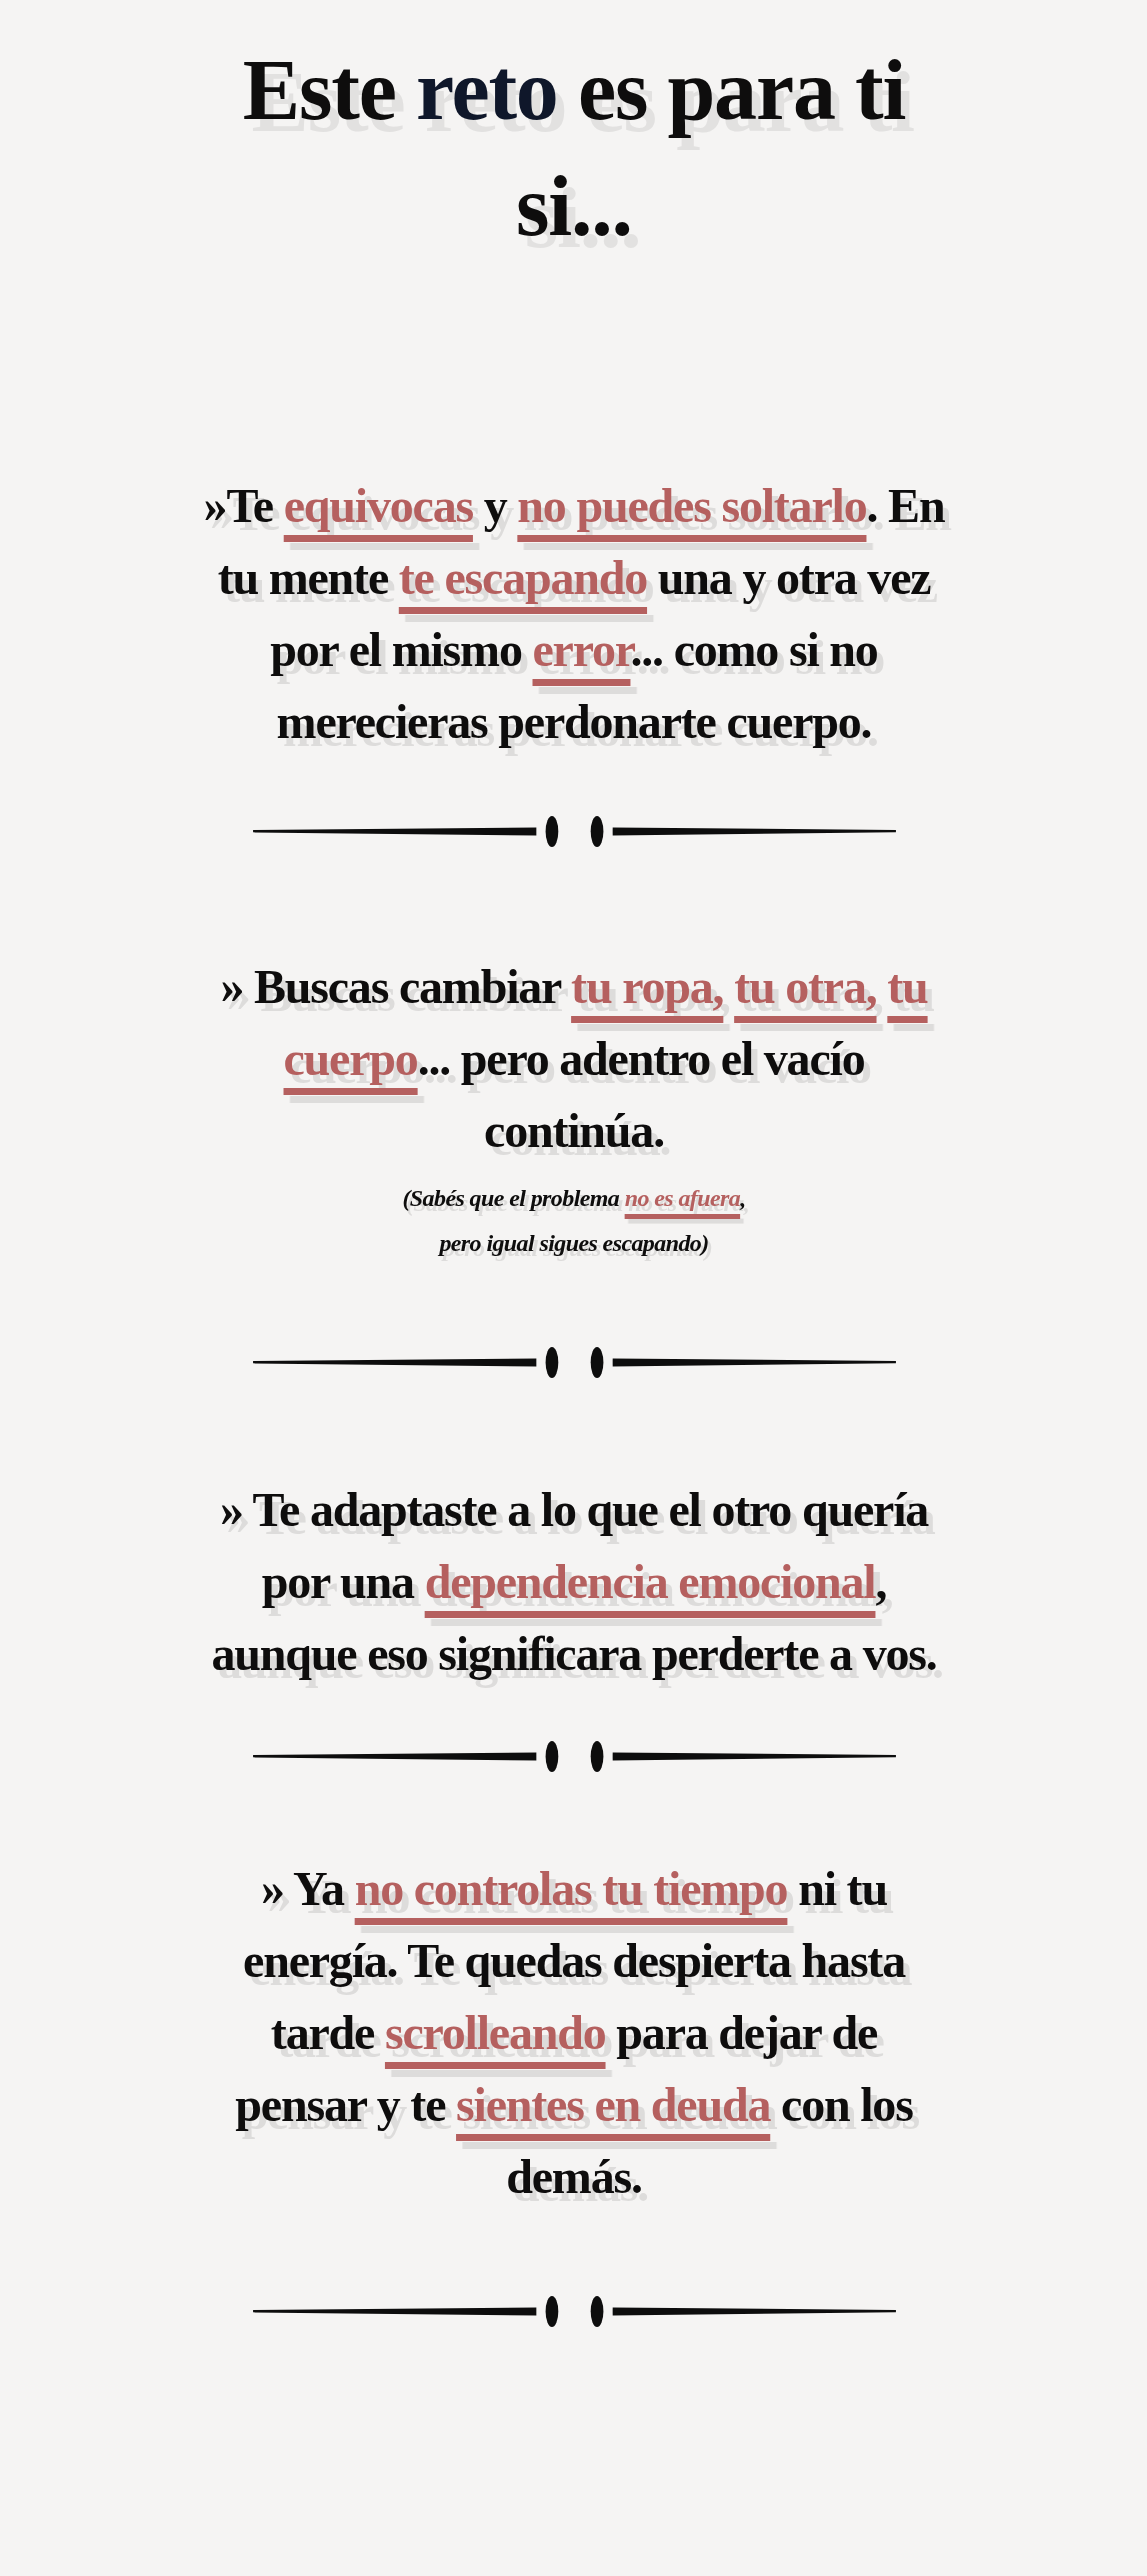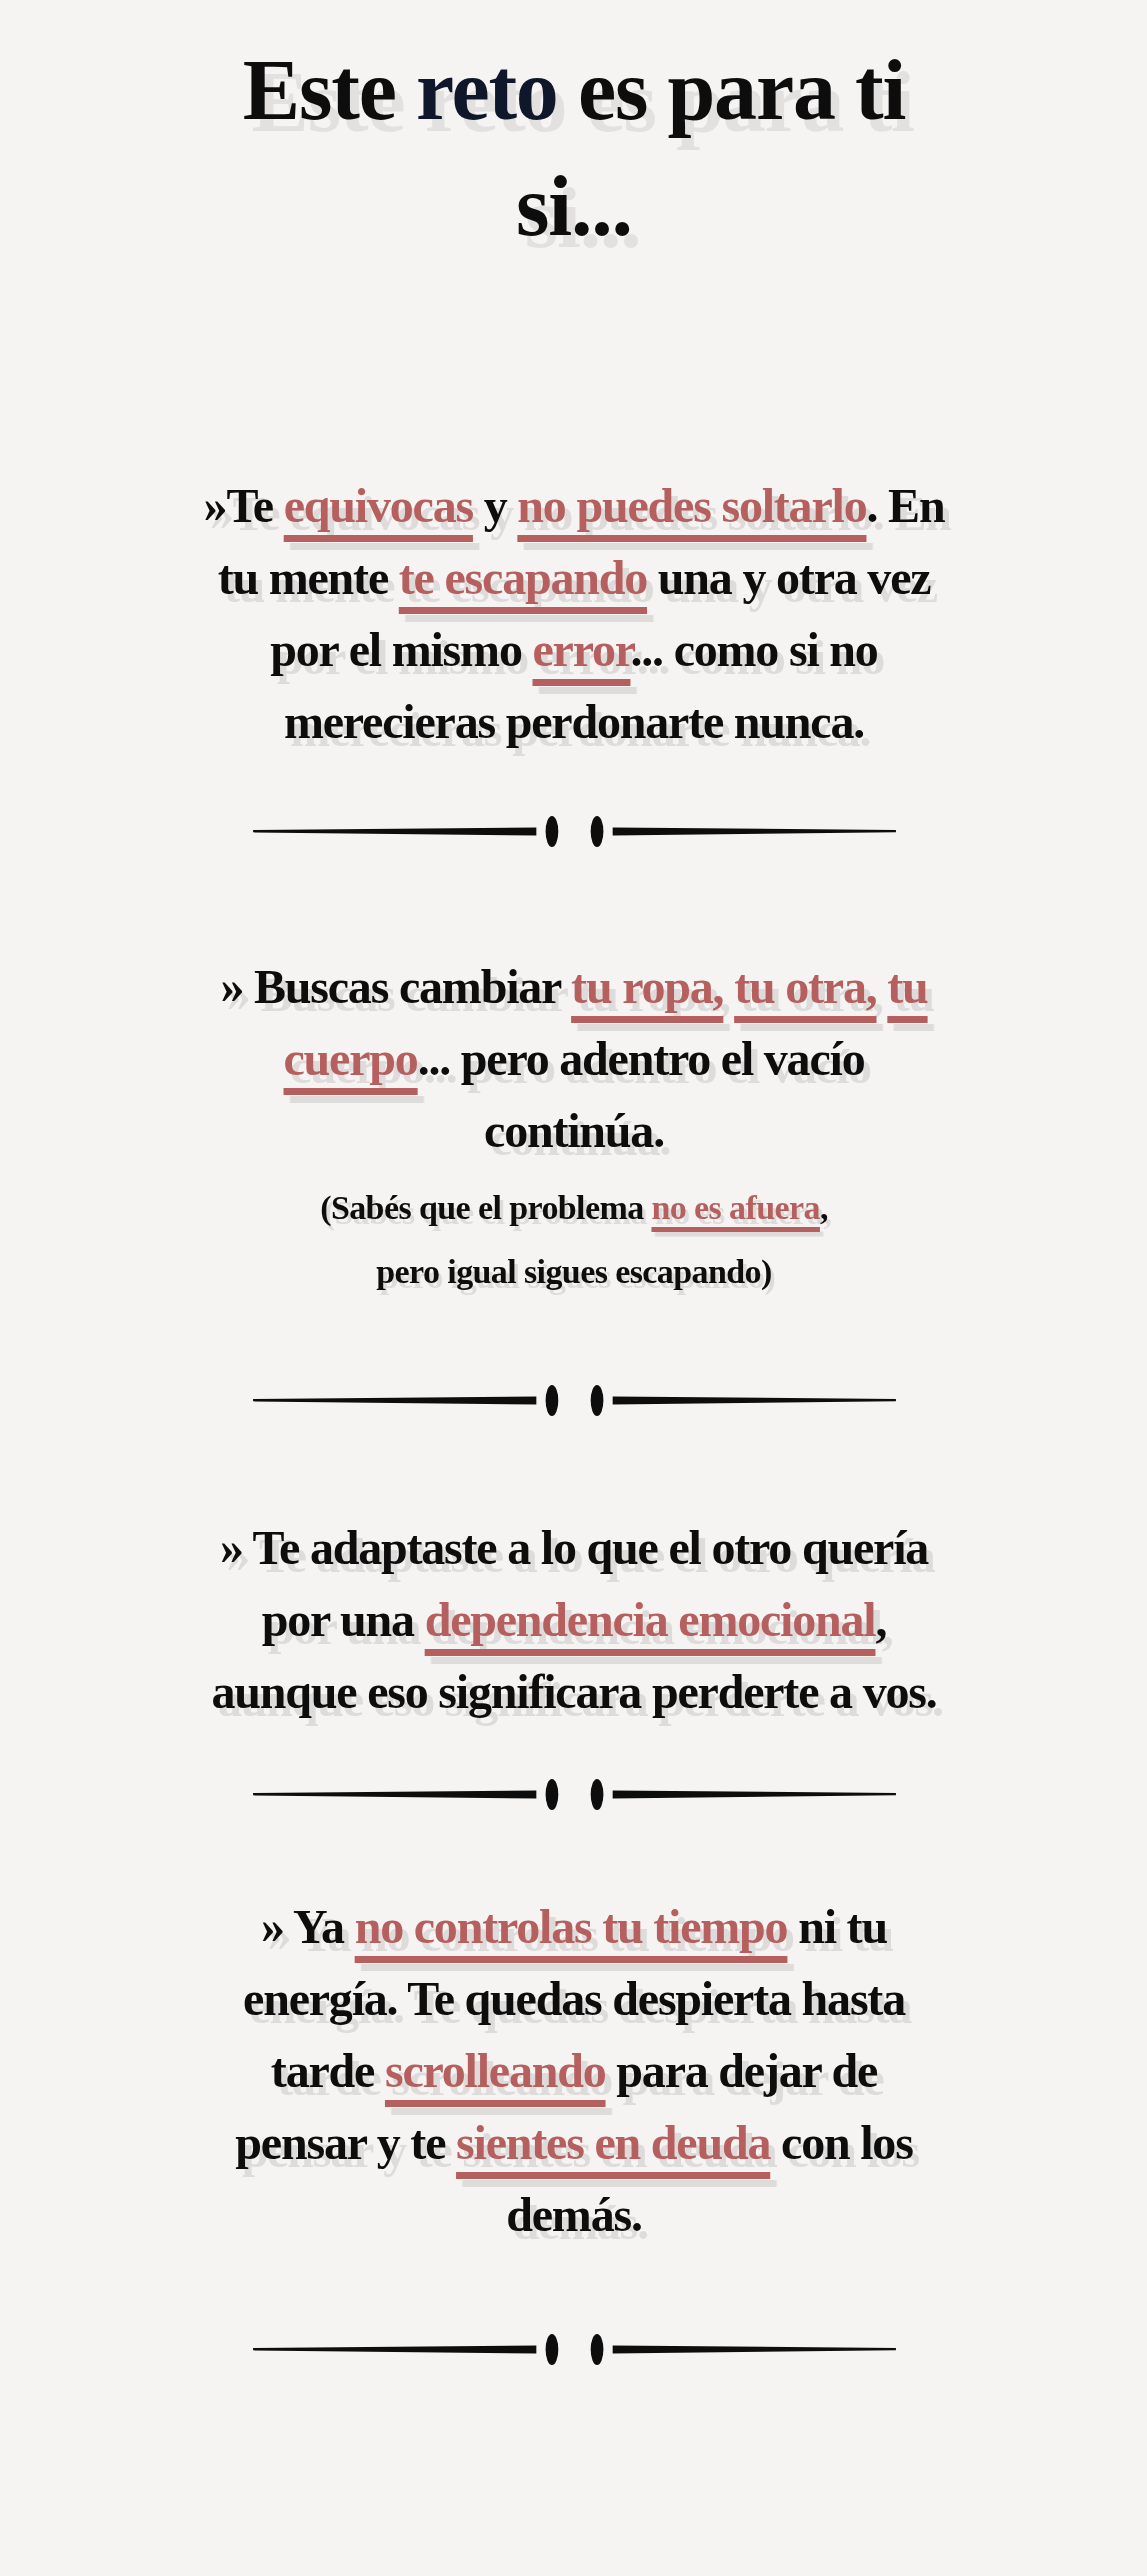--- a/index.html
+++ b/index.html
@@ -29,27 +29,28 @@
   .bullet {
     font-size: 48px;
     line-height: 1.5;
     letter-spacing: -1.2px;
     margin: 0 auto;
     max-width: 1136px;
     white-space: pre-wrap;
     text-shadow: 6.4px 8px 0 #dddcdb;
   }
   .note {
-    font-size: 34px;
+    font-size: 24px;
     line-height: 1.9;
     letter-spacing: -0.6px;
     margin: 8.7px auto 0;
     max-width: 1101px;
     white-space: pre-wrap;
     text-shadow: 3.5px 4.6px 0 #dddcdb;
+    font-style: italic;
   }
   .accent { color: #0f172a; }
   .hl {
     color: #b5605f;
     text-decoration-line: underline;
     text-decoration-color: #b5605f;
     text-decoration-thickness: 7px;
     text-underline-offset: 12.8px;
     text-decoration-skip-ink: none;
   }
@@ -75,21 +76,21 @@
 <body>
 
 <main class="page">
 
   <h1 class="title"><span>Este </span><span class="accent">reto</span><span> es para ti
 si...</span></h1>
 
   <p class="bullet b1"><span>»Te </span><span class="hl">equivocas</span><span> y </span><span class="hl">no puedes soltarlo</span><span>. En
 tu mente </span><span class="hl">te escapando</span><span> una y otra vez
 por el mismo </span><span class="hl">error</span><span>... como si no
-merecieras perdonarte nunca.</span></p>
+merecieras perdonarte cuerpo.</span></p>
 
   <div class="divider d1">
     <svg width="649" height="37" viewBox="0 0 1120 64" aria-hidden="true">
       <polygon points="4,29.5 494,25 494,39 4,33.5" fill="#0d0d0d"></polygon>
       <ellipse cx="521" cy="32" rx="11" ry="27" fill="#0d0d0d"></ellipse>
       <ellipse cx="599" cy="32" rx="11" ry="27" fill="#0d0d0d"></ellipse>
       <polygon points="1116,29.5 626,25 626,39 1116,33.5" fill="#0d0d0d"></polygon>
     </svg>
   </div>
 

